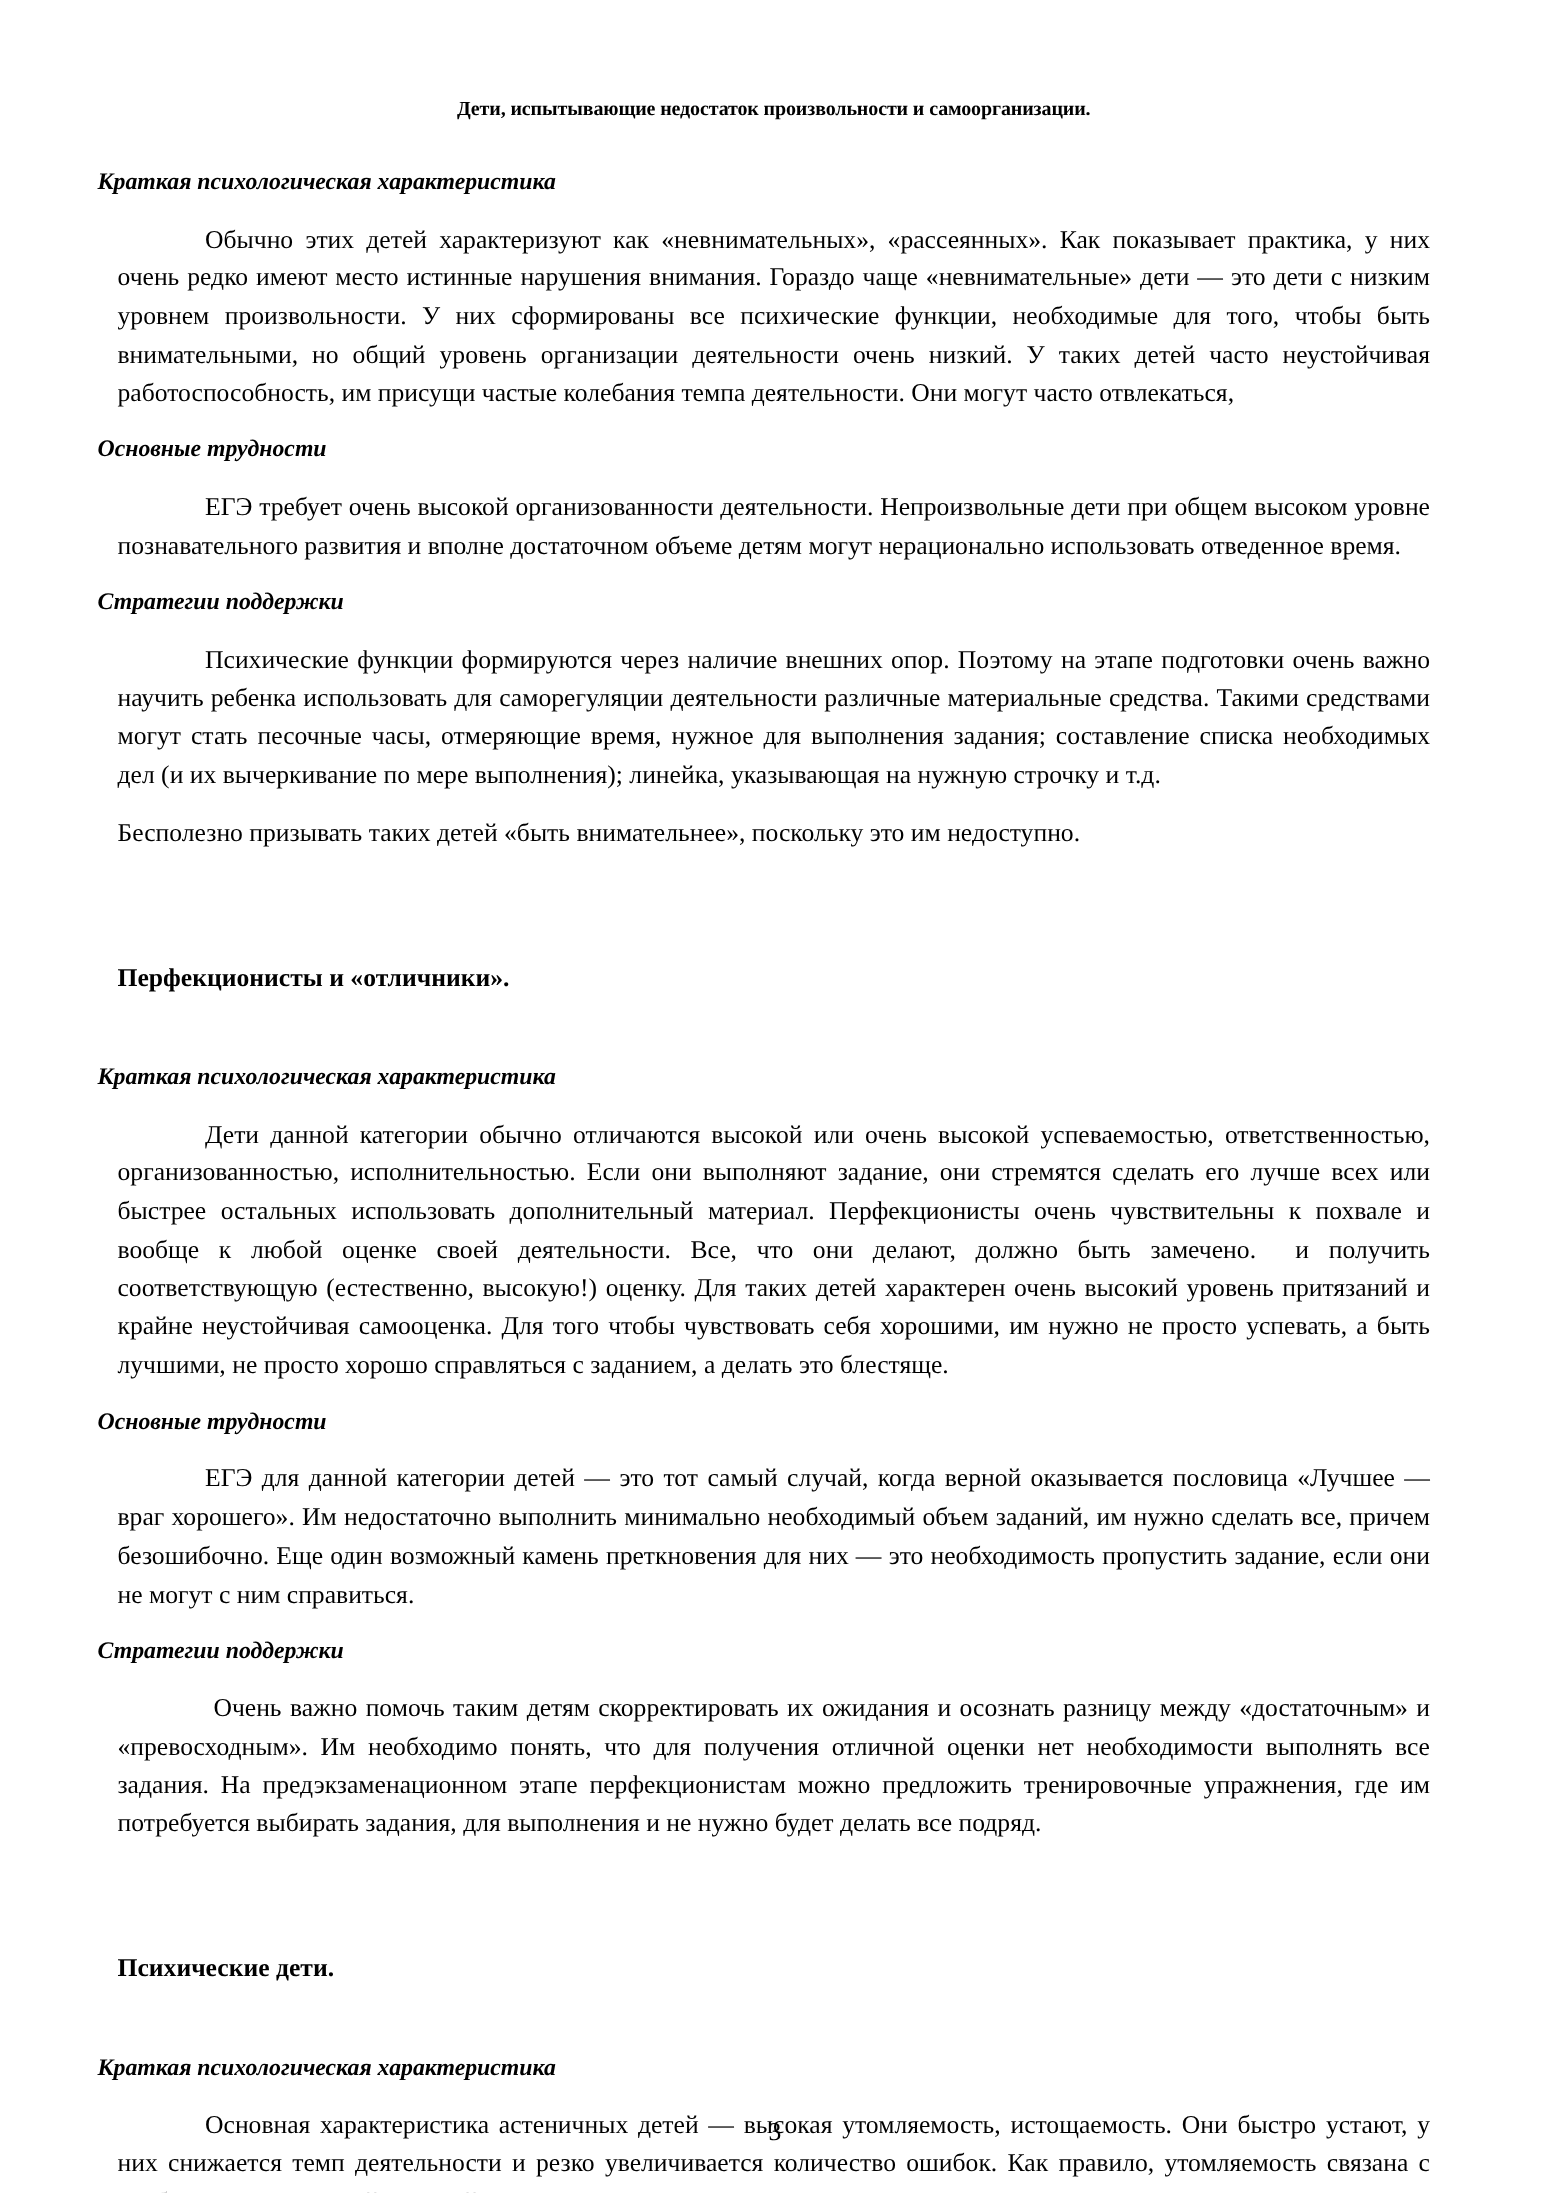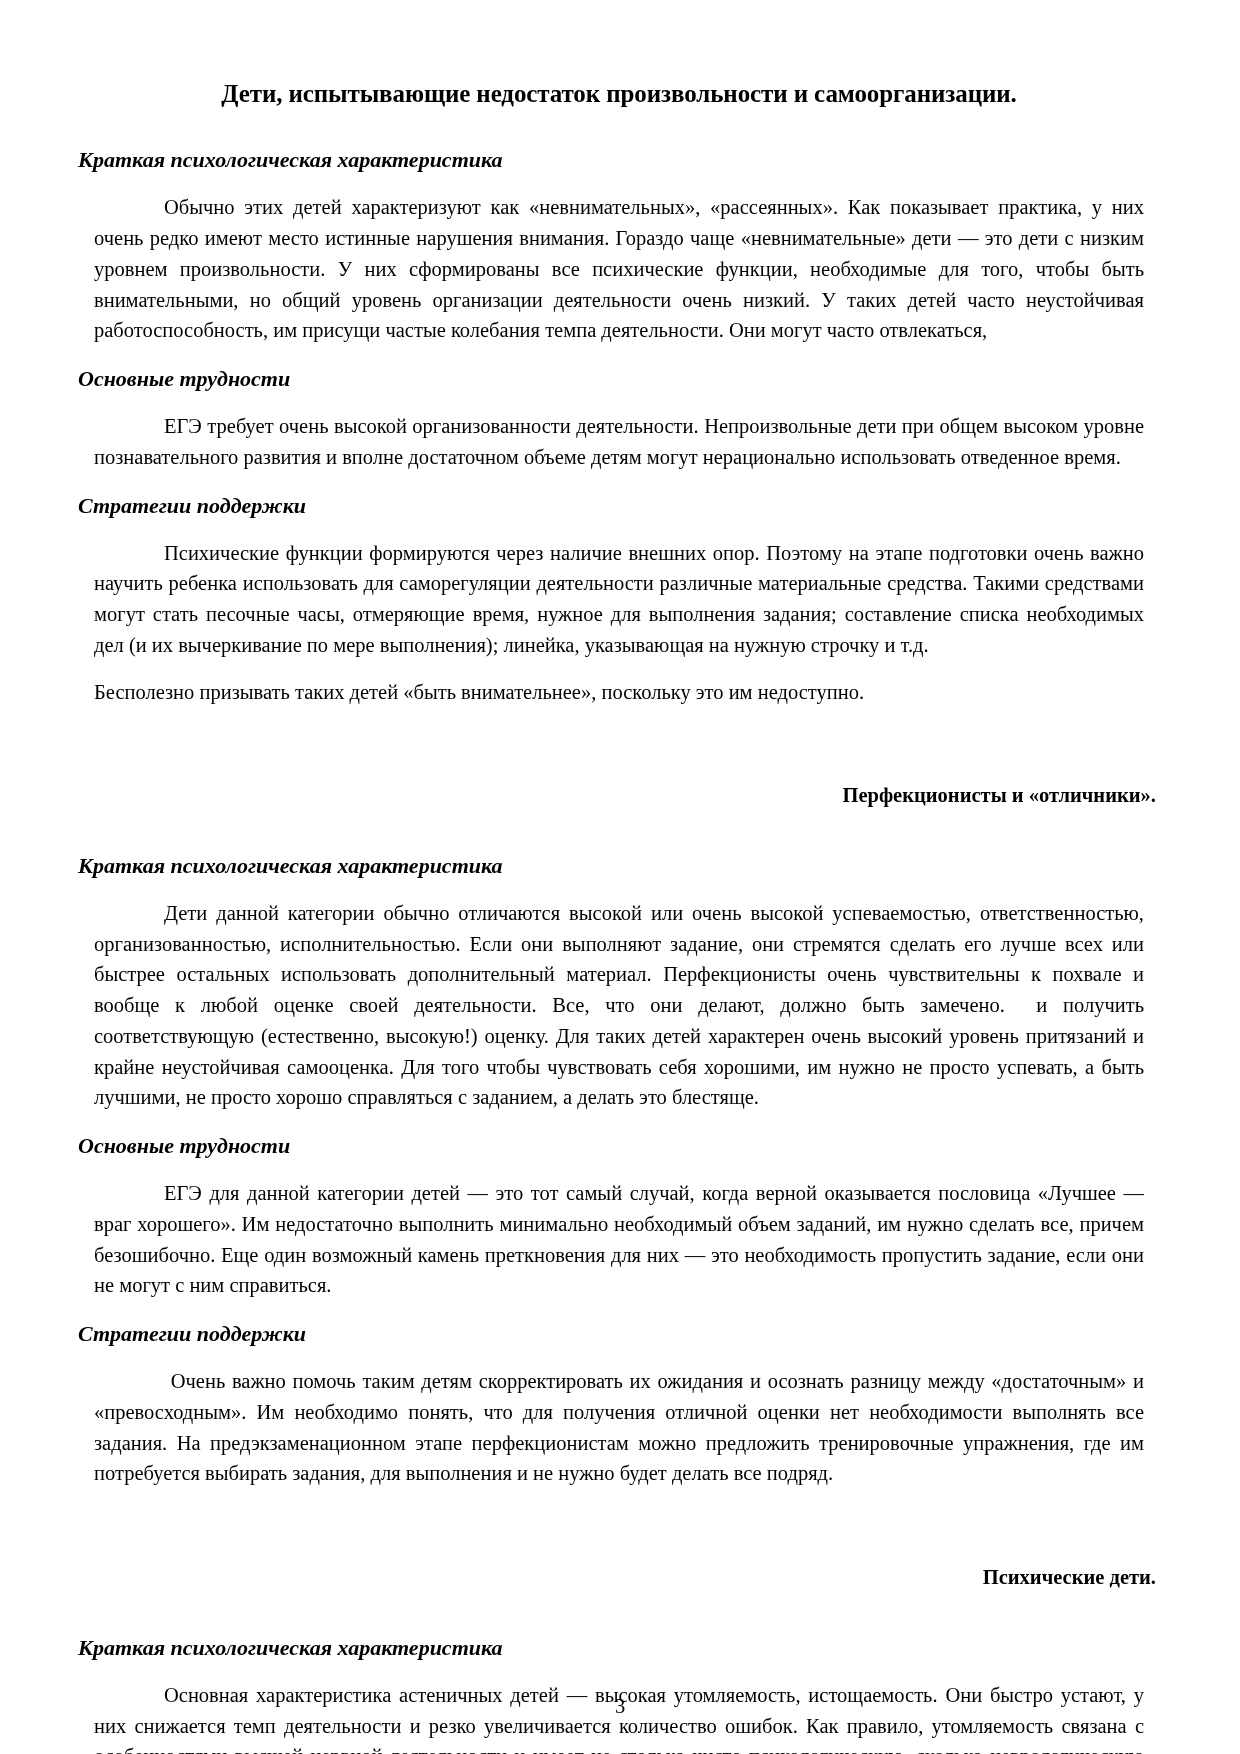--- a/index.html
+++ b/index.html
@@ -15,38 +15,38 @@
   .page {
     width: 1240px;
     height: 1754px;
     position: relative;
     background: #ffffff;
     box-sizing: border-box;
     padding: 78px 80px 0 78px;
     overflow: hidden;
   }
   .doc-title {
-    font-size: 25px;
+    font-size: 16px;
     font-weight: bold;
     text-align: center;
     margin: 0;
     padding: 0;
     line-height: 1.25;
     letter-spacing: -0.1px;
   }
   .section-title {
     font-size: 20.5px;
     font-weight: bold;
-    text-align: right;
-    margin: 4px;
+    text-align: left;
+    margin: 16px;
     padding: 0;
     line-height: 1.25;
   }
   .sub-head {
-    font-size: 22px;
+    font-size: 19px;
     font-weight: bold;
     font-style: italic;
     text-align: left;
     margin: 0;
     padding: 0;
     line-height: 1.5;
   }
   .para {
     font-size: 20.5px;
     text-align: justify;

